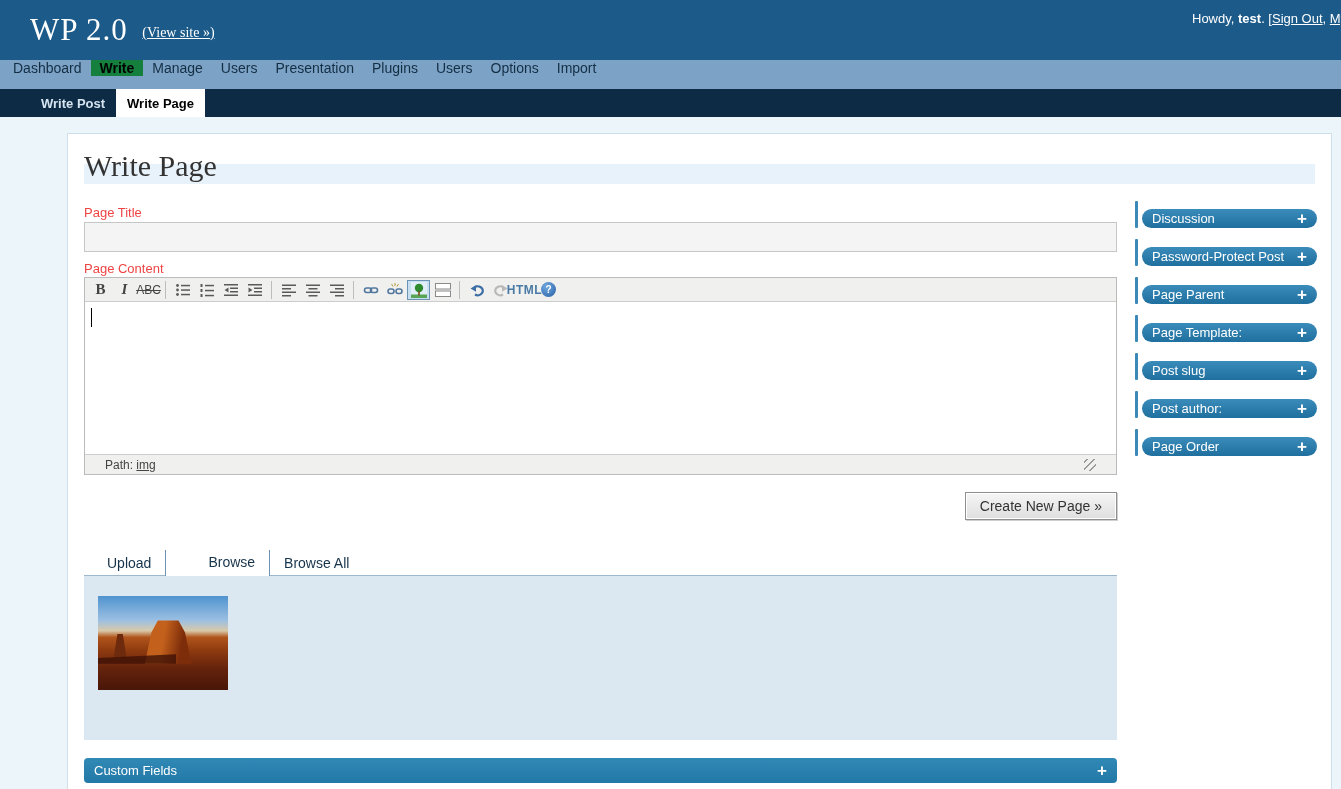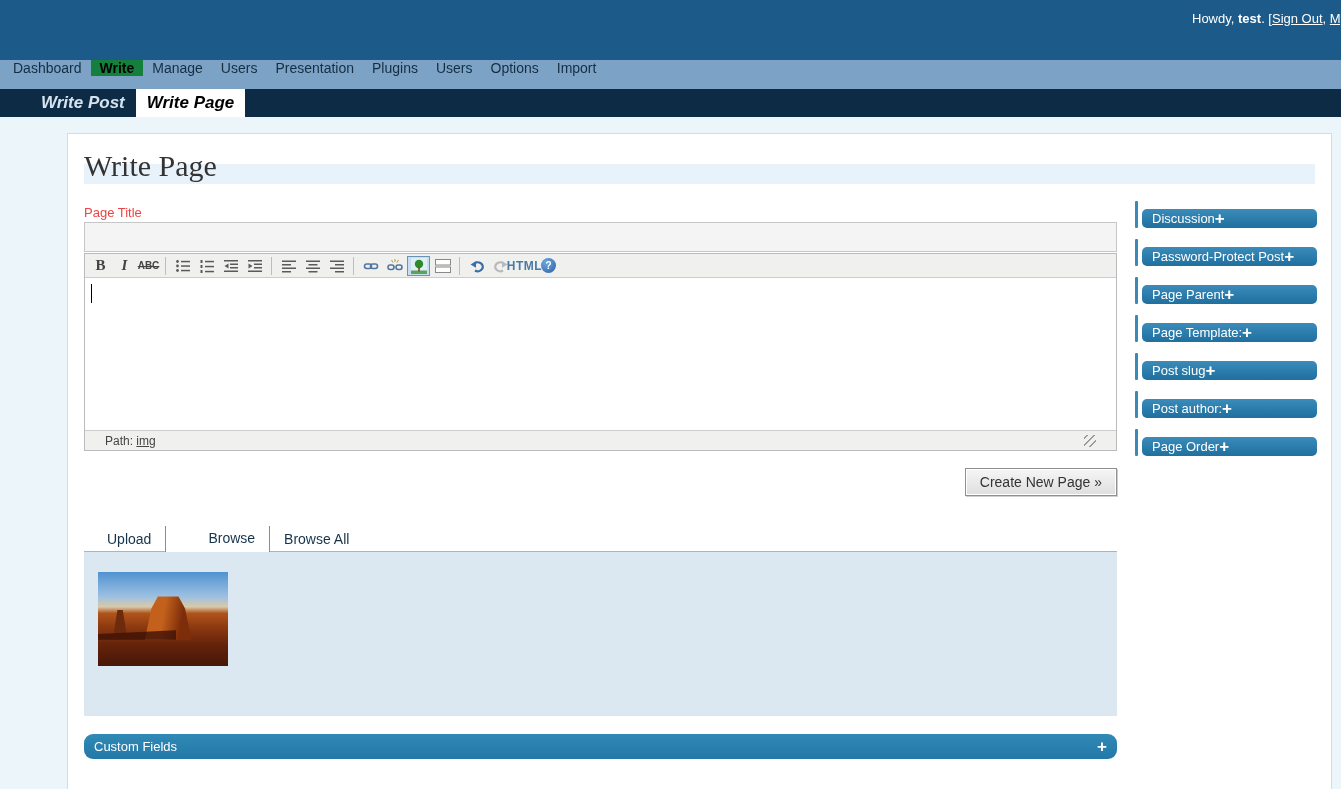--- a/index.html
+++ b/index.html
@@ -16,21 +16,21 @@
   .howdy b { font-weight:bold; }
   .howdy a { color:#fff; text-decoration:underline; cursor:pointer; }
 
   
   .topnav { height:29px; background:#7ca3c6; display:flex; align-items:flex-start; padding-left:4px; }
   .nav-item { display:flex; align-items:center; padding:0 9px; font-size:14px; color:#142e44; text-decoration:none; cursor:pointer; }
   .nav-item.active { background:#15803d; font-weight:bold; color:#000; }
 
   
   .subnav { height:28px; background:#0d2b44; display:flex; align-items:stretch; padding-left:30px; }
-  .subnav-item { display:flex; align-items:center; padding:0 11px; font-size:17px; font-weight:bold; color:#d6e4f0; text-decoration:none; cursor:pointer;font-style:italic; }
+  .subnav-item { display:flex; align-items:center; padding:0 11px; font-size:13px; font-weight:bold; color:#d6e4f0; text-decoration:none; cursor:pointer; }
   .subnav-item.active { background:#fff; color:#000; }
 
   
   .content-box { position:absolute; left:67px; top:133px; width:1265px; height:700px; background:#fff; border:1px solid #cfdfe9; border-bottom:none; }
   .page-heading { margin:14px 16px 0 16px; height:36px; line-height:36px; font-family:"Liberation Serif", serif; font-weight:normal; font-size:30px; color:#333;
       background:linear-gradient(to bottom, transparent 0 45%, #e8f2fa 45% 100%); }
 
   .main-col { margin-left:16px; width:1033px; }
   .field-label { display:block; font-size:13px; color:#ef4444; }
   .lbl-title { margin-top:21px; }
@@ -38,21 +38,21 @@
   .title-input { margin-top:2px; width:1033px; height:30px; background:#f4f4f4; border:1px solid #c6c6c6; font-size:14px; padding:0 6px; }
 
   
   .editor { margin-top:1px; width:1033px; border:1px solid #bbb; background:#fff; }
   .toolbar { height:24px; background:#f0f0ee; border-bottom:1px solid #ccc; display:flex; align-items:center; padding:0 4px; gap:1px; }
   .tb { width:23px; height:20px; display:flex; align-items:center; justify-content:center; border:1px solid transparent; cursor:pointer; color:#444; }
   .tb svg { display:block; }
   .tb.active-btn { background:#c8dff0; border:1px solid #6b93b6; }
   .tb-b { font-family:"Liberation Serif", serif; font-weight:bold; font-size:15px; }
   .tb-i { font-family:"Liberation Serif", serif; font-style:italic; font-weight:bold; font-size:15px; }
-  .tb-s { font-size:10px; font-weight:bold; text-decoration:line-through; letter-spacing:0; }
+  .tb-s { font-size:12px; font-weight:normal; text-decoration:line-through; letter-spacing:0; }
   .tb-html { font-size:12px; font-weight:bold; color:#4a7ba6; letter-spacing:0.5px; }
   .tb-help { width:15px; height:15px; border-radius:50%; background:radial-gradient(circle at 35% 30%, #6fa8e0, #2a5fa5); color:#fff; font-size:10px; font-weight:bold; display:flex; align-items:center; justify-content:center; }
   .tsep { width:1px; height:18px; background:#bdbdbd; margin:0 4px; }
   .editor-body { position:relative; height:152px; background:#fff; cursor:text; }
   .caret { position:absolute; left:6px; top:6px; width:1px; height:19px; background:#000; }
   .statusbar { height:20px; background:#f0f0ee; border-top:1px solid #ccc; display:flex; align-items:center; justify-content:space-between; padding:0 20px; font-size:12px; color:#444; }
   .path-node { color:#444; text-decoration:underline; cursor:pointer; }
   .grip { width:12px; height:12px; cursor:nwse-resize;
       background:repeating-linear-gradient(135deg, transparent 0 2px, #9a9a9a 2px 3px, transparent 3px 5px); }
 
@@ -68,36 +68,40 @@
   .media-panel { height:164px; background:#dce8f1; padding:20px 14px; }
   .thumb { position:relative; width:130px; height:94px; overflow:hidden; cursor:pointer;
       background:linear-gradient(#4f93cf 0%, #9cc0e2 26%, #d9c9a9 37%, #b0541b 44%, #8e3a10 58%, #63220b 78%, #491608 100%); }
   .mesa { position:absolute; left:36%; top:26%; width:36%; height:46%; background:linear-gradient(100deg,#c2601c 40%, #7e2d0a 75%);
       clip-path:polygon(28% 0, 72% 0, 86% 28%, 100% 100%, 0 100%, 14% 28%); }
   .butte-small { position:absolute; left:12%; top:40%; width:10%; height:26%; background:#6e2a0c; clip-path:polygon(30% 0, 70% 0, 100% 100%, 0 100%); }
   .floor-shadow { position:absolute; left:0; top:62%; width:60%; height:10%; background:#3f1206; clip-path:polygon(0 40%, 100% 0, 100% 100%, 0 100%); opacity:.8; }
 
   
   .cf-bar { margin-top:18px; height:25px; display:flex; align-items:center; justify-content:space-between; padding:0 10px;
-      background:linear-gradient(#3189b6,#2278a6); color:#fff; font-size:13px; cursor:pointer; border-radius:9px; }
+      background:linear-gradient(#3189b6,#2278a6); color:#fff; font-size:13px; cursor:pointer; border-radius:4px; }
   .plus { font-size:17px; font-weight:bold; line-height:1; cursor:pointer; }
 
   
   .sidebar { position:absolute; top:67px; right:14px; width:182px; }
   .sb-item { display:flex; margin-bottom:11px; height:27px; }
   .sb-accent { width:3px; height:27px; background:#3b89b7; border-radius:1px; margin-right:4px; }
-  .sb-panel { flex:1; display:flex; align-items:center; padding:0 10px;
-      background:linear-gradient(#3a8cba,#1f6f9f); border-radius:5px; color:#fff; font-size:13px; cursor:pointer;margin-top:8px; }
+  .sb-panel { flex:1; display:flex; align-items:center; justify-content:space-between; padding:0 10px;
+      background:linear-gradient(#3a8cba,#1f6f9f); border-radius:13px; color:#fff; font-size:13px; cursor:pointer;margin-top:8px; }
 </style>
 </head>
 <body>
 
 <div class="screen">
 
   <header class="header">
+    <div class="logo-row">
+      <span class="logo">WP 2.0</span>
+      <a class="view-site">(View site »)</a>
+    </div>
     <div class="howdy">
       <span>Howdy, </span><b>test</b><span>. [</span><a>Sign Out</a><span>, </span><a>My</a>
     </div>
   </header>
 
   <nav class="topnav">
     <a class="nav-item">Dashboard</a>
     <a class="nav-item active">Write</a>
     <a class="nav-item">Manage</a>
     <a class="nav-item">Users</a>
@@ -115,20 +119,21 @@
 
   <div class="content-box">
 
     <h2 class="page-heading">Write Page</h2>
 
     <div class="main-col">
 
       <label class="field-label lbl-title">Page Title</label>
       <input class="title-input" value="" style="">
 
+      <label class="field-label lbl-content">Page Content</label>
 
       <div class="editor">
         <div class="toolbar">
           <span class="tb tb-b">B</span>
           <span class="tb tb-i">I</span>
           <span class="tb tb-s">ABC</span>
           <span class="tsep"></span>
           <span class="tb">
             <svg width="16" height="16" viewBox="0 0 16 16">
                 <g fill="#5a5a5a">

